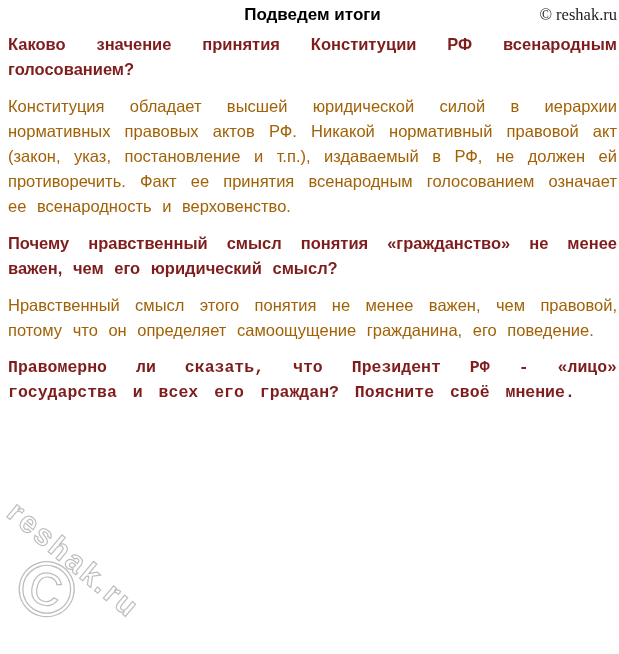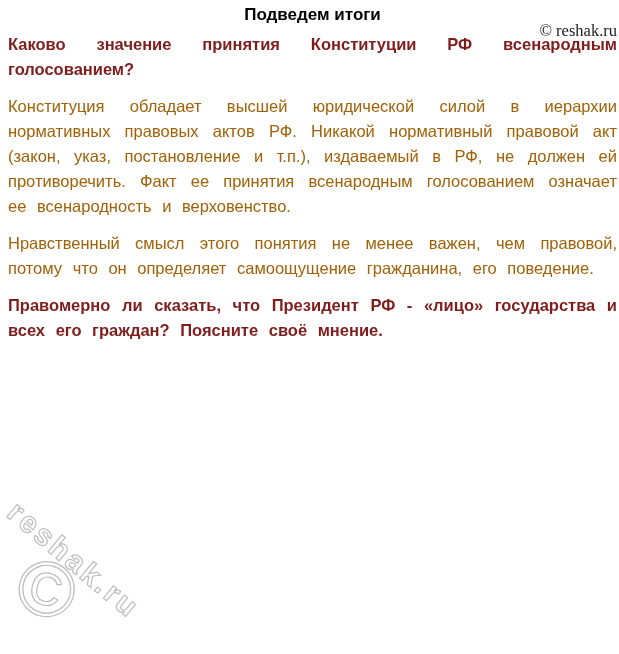--- a/index.html
+++ b/index.html
@@ -29,21 +29,21 @@
   }
   .page-title {
     display: block;
     text-align: center;
     font-weight: bold;
     font-size: 17px;
     color: #000000;
   }
   .copyright {
     position: absolute;
-    top: 16px;
+    top: 0;
     right: 0;
     font-family: "Liberation Serif", serif;
     font-size: 16.5px;
     font-weight: normal;
     color: #1c1c1c;
     white-space: nowrap;
     text-align: right;
   }
   p {
     margin: 0 0 12px 0;
@@ -52,20 +52,21 @@
   }
   p.question {
     font-weight: bold;
     color: #7f1d1d;
   }
   p.answer {
     color: #a16207;
   }
   p:last-child {
     margin-bottom: 16px;
+    font-family: Liberation Mono, monospace;
   }
   
   .watermark {
     position: absolute;
     z-index: 0;
     color: transparent;
     -webkit-text-stroke: 1.2px #a8a8a8;
     opacity: 0.75;
     pointer-events: none;
     font-family: "Liberation Sans", sans-serif;
@@ -99,17 +100,18 @@
 
   <div class="header">
     <span class="page-title">Подведем итоги</span>
     <span class="copyright">© reshak.ru</span>
   </div>
 
   <p class="question">Каково значение принятия Конституции РФ всенародным голосованием?</p>
   <p class="answer">Конституция обладает высшей юридической силой в иерархии нормативных правовых актов РФ. Никакой нормативный правовой акт (закон, указ, постановление и т.п.), издаваемый в РФ, не должен ей противоречить. Факт ее принятия всенародным голосованием означает ее всенародность и верховенство.</p>
 
 
+  <p class="question">Почему нравственный смысл понятия «гражданство» не менее важен, чем его юридический смысл?</p>
   <p class="answer">Нравственный смысл этого понятия не менее важен, чем правовой, потому что он определяет самоощущение гражданина, его поведение.</p>
 
   <p class="question">Правомерно ли сказать, что Президент РФ - «лицо» государства и всех его граждан? Поясните своё мнение.</p>
 
 </div>
 
 </body></html>

